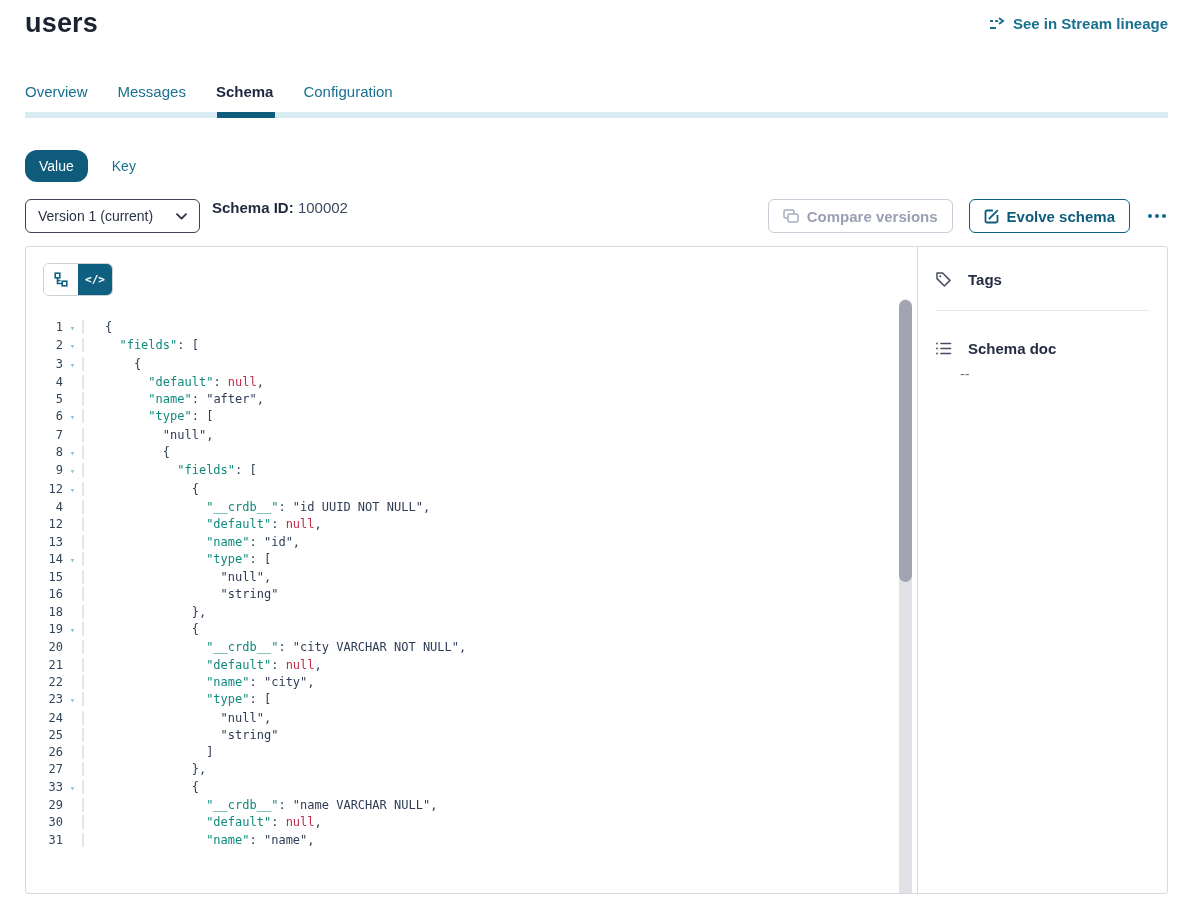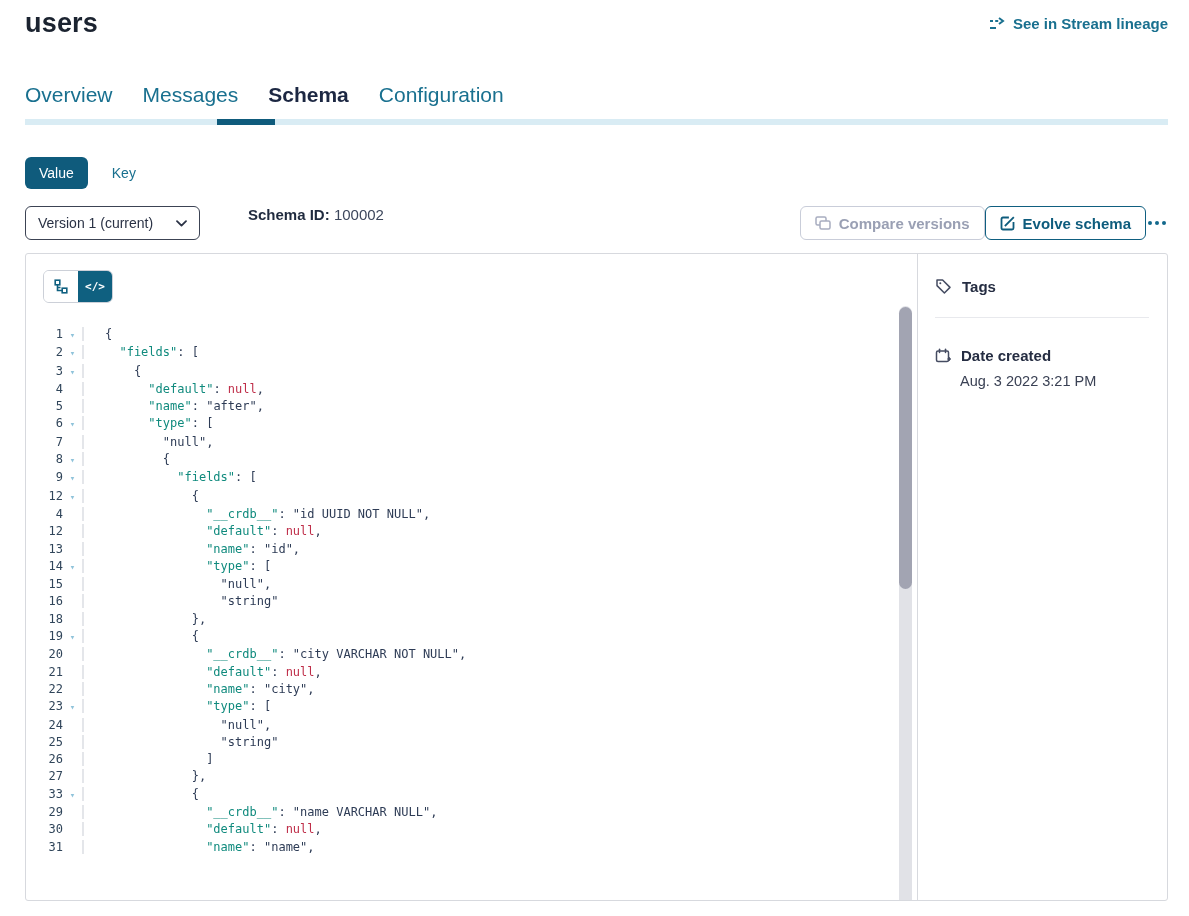--- a/index.html
+++ b/index.html
@@ -7,46 +7,46 @@
     font-family:"Liberation Sans", sans-serif; color:#2b3448; }
   .page { padding:8px 21px 0 25px; width:1189px; }
 
   
   .hdr { display:flex; justify-content:space-between; align-items:center; }
   .title { font-size:27px; font-weight:700; color:#1b2330; letter-spacing:.2px; }
   .lineage { display:flex; align-items:center; gap:7px; color:#19708f; font-size:15px;
     font-weight:700; text-decoration:none; cursor:pointer; }
 
   
-  .tabs-row { display:flex; gap:30px; margin-top:44px; font-size:21px; }
+  .tabs-row { display:flex; gap:30px; margin-top:44px; font-size:15px; }
   .tab { color:#19708f; font-weight:500; cursor:pointer; }
   .tab.active { color:#1c2742; font-weight:600; }
   .tabs-track { position:relative; margin-top:12px; height:6px; background:#d9ecf4; width:1143px; }
   .tabs-active-bar { position:absolute; left:192px; top:0; width:58px; height:6px; background:#0f5b7c; }
 
   
   .vk { margin-top:32px; display:flex; align-items:center; }
   .btn-value { background:#0f5b7c; color:#fff; border:none; font-size:14px;
-    padding:8px 14px; border-radius:6px; cursor:pointer; font-family:inherit; }
+    padding:8px 14px; border-radius:12px; cursor:pointer; font-family:inherit; }
   .btn-key { margin-left:24px; color:#19708f; font-size:14px; background:none; border:none;
     cursor:pointer; font-family:inherit; }
 
   
   .meta { margin-top:36px; font-size:15px; display:flex; gap:18px; color:#3d475c; }
   .meta b { color:#1f2a3e; font-weight:700; }
   .meta .lnk { color:#19708f; cursor:pointer; }
 
   
   .toolbar { margin-top:17px; display:flex; width:1143px; }
   .select { width:175px; height:34px; border:1px solid #3c4354; border-radius:6px;
     display:flex; align-items:center; justify-content:space-between; padding:0 12px;
     font-size:14px; color:#2a3245; cursor:pointer; background:#fff; }
   .schema-id { margin-left:12px; font-size:15px; color:#3d475c; }
-  .schema-id b { color:#1f2a3e;margin-left:36px; }
-  .tb-right { margin-left:auto; display:flex; align-items:center; }
+  .schema-id b { color:#1f2a3e; }
+  .tb-right { margin-left:auto; display:flex; align-items:center; gap:16px; }
   .btn-compare { display:flex; align-items:center; gap:8px; border:1px solid #c9cdd9;
     color:#9aa0b4; background:#fff; border-radius:6px; padding:7px 14px; font-size:15px;
     font-weight:600; font-family:inherit; cursor:default; height:34px; }
   .btn-evolve { display:flex; align-items:center; gap:8px; border:1.5px solid #0f5f80;
     color:#0e5c7d; background:#fff; border-radius:6px; padding:7px 14px; font-size:15px;
     font-weight:700; font-family:inherit; cursor:pointer; height:34px; }
   .more { display:flex; gap:3px; padding:4px 2px; cursor:pointer; }
   .more i { width:4px; height:4px; border-radius:50%; background:#12688c; }
 
   
@@ -72,21 +72,21 @@
   .tok-p { color:#2e3c56; }
   .tok-x { color:#bf2e49; }
 
   .scrollbar { position:absolute; top:52px; right:5px; bottom:0; width:13px;
     background:#e1e2e7; border-radius:7px 7px 0 0; }
   .scroll-thumb { position:absolute; top:1px; left:0; width:13px; height:282px;
     background:#a2a4b2; border-radius:7px; cursor:grab; }
 
   
   .sidebar { width:250px; border-left:1px solid #d7d9de; padding:24px 18px 0 17px; }
-  .side-head { display:flex; align-items:center; gap:10px; font-size:15px; font-weight:700;
+  .side-head { display:flex; align-items:center; gap:16px; font-size:15px; font-weight:700;
     color:#252d42; }
   .tags-input { display:block; margin:21px 0 0 25px; width:190px; border:none;
     border-bottom:1.5px solid #5b6173; padding:0 0 7px 0; font-size:14.5px;
     font-family:inherit; color:#2b3448; outline:none; background:transparent; }
   .tags-input::placeholder { color:#aeb2c0; }
   .side-divider { margin-top:22px; height:1px; background:#e8e9ed; }
   .side-section { margin-top:29px; }
   .side-value { margin:9px 0 0 25px; font-size:14.5px; color:#3a4154; }
   .side-value.dim { color:#717888; }
   svg { display:block; }
@@ -227,32 +227,33 @@
         <span>
           <svg width="17" height="17" viewBox="0 0 17 17" fill="none" stroke="#454c62" stroke-width="1.5" stroke-linejoin="round">
             <path d="M2 2 H7.6 L15 9.4 L9.4 15 L2 7.6 Z"></path>
             <circle cx="5.3" cy="5.3" r="1" fill="#454c62" stroke="none"></circle>
           </svg>
         </span>
         <span>Tags</span>
       </div>
       <div class="side-divider"></div>
 
-
       <div class="side-section">
         <div class="side-head">
           <span>
-            <svg width="16" height="16" viewBox="0 0 16 16" fill="none" stroke="#454c62" stroke-width="1.5" stroke-linecap="round">
-              <rect x="1.5" y="3" width="12" height="10.5" rx="1.5"></rect>
-              <line x1="4.5" y1="1.2" x2="4.5" y2="4.5"></line>
-              <line x1="10.5" y1="1.2" x2="10.5" y2="4.5"></line>
-              <line x1="13" y1="11" x2="15.5" y2="11"></line>
-              <line x1="14.25" y1="9.75" x2="14.25" y2="12.25"></line>
+            <svg width="17" height="15" viewBox="0 0 17 15" fill="none" stroke="#454c62" stroke-width="1.6" stroke-linecap="round">
+              <circle cx="2" cy="2.5" r="0.9" fill="#454c62" stroke="none"></circle>
+              <circle cx="2" cy="7.5" r="0.9" fill="#454c62" stroke="none"></circle>
+              <circle cx="2" cy="12.5" r="0.9" fill="#454c62" stroke="none"></circle>
+              <line x1="6" y1="2.5" x2="15.5" y2="2.5"></line>
+              <line x1="6" y1="7.5" x2="15.5" y2="7.5"></line>
+              <line x1="6" y1="12.5" x2="15.5" y2="12.5"></line>
             </svg>
           </span>
-          <span>Date created</span>
+          <span>Schema doc</span>
         </div>
-        <div class="side-value">Aug. 3 2022 3:21 PM</div>
-      </div>
+        <div class="side-value dim">--</div>
+      </div>
+
     </aside>
   </div>
 
 </div>
 
 </body></html>

